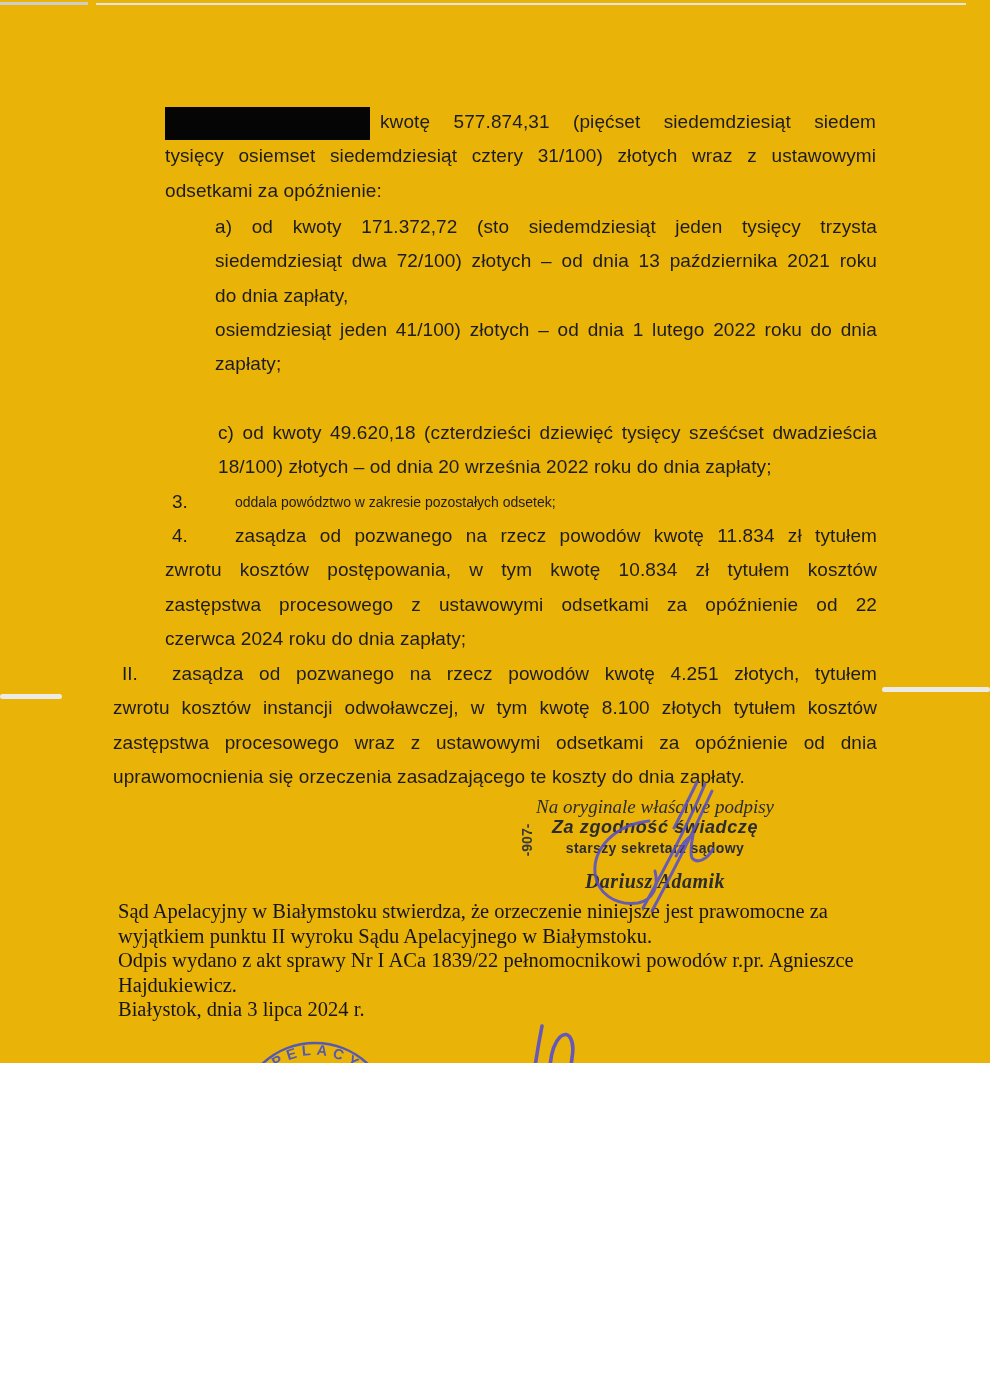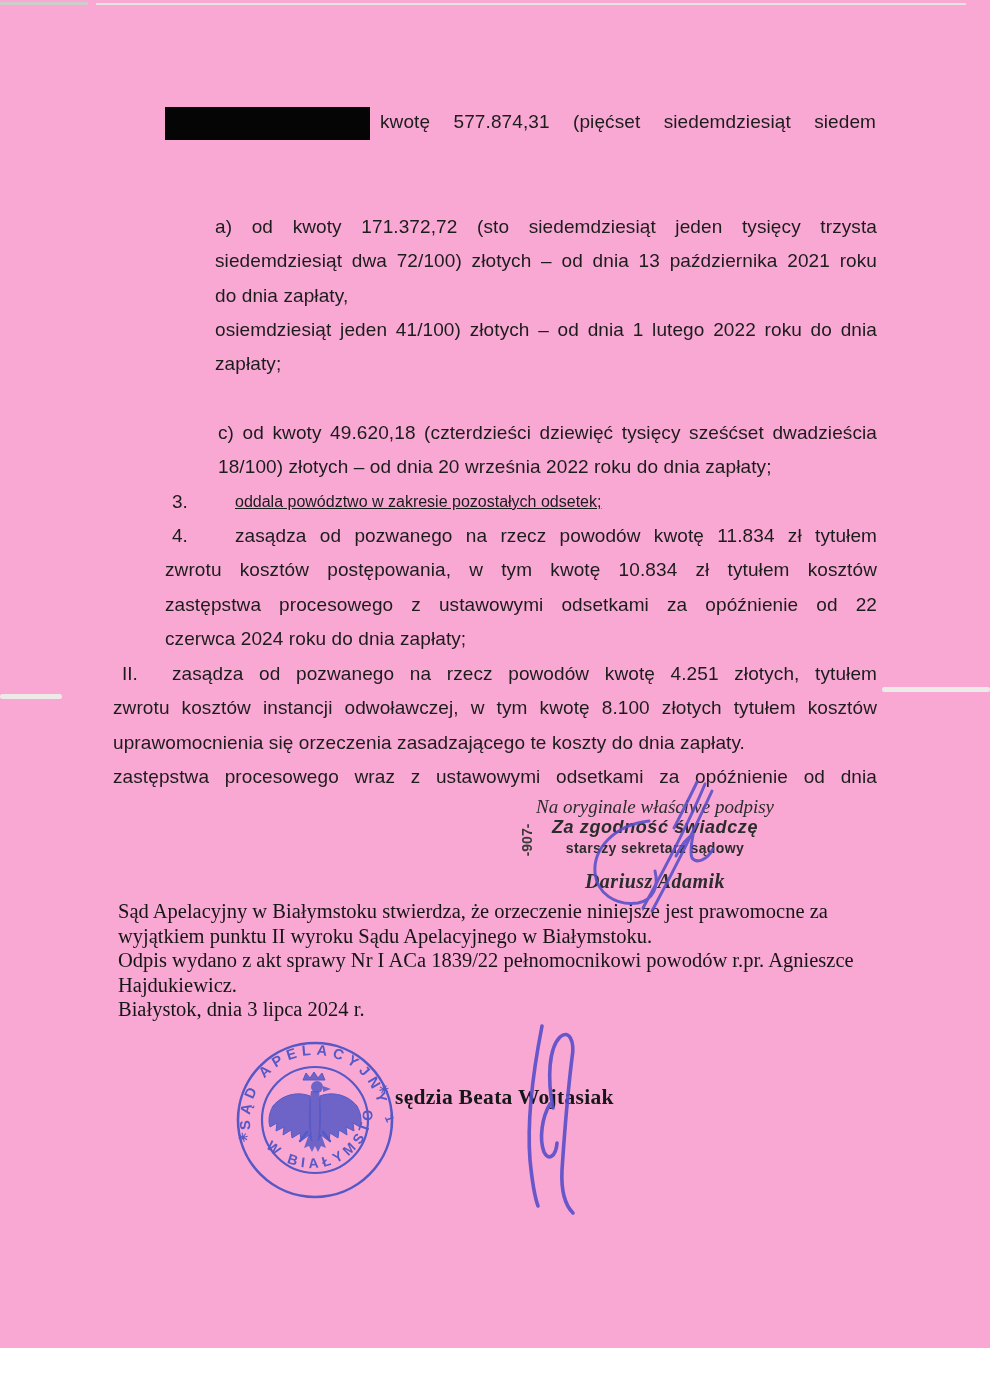--- a/index.html
+++ b/index.html
@@ -1,24 +1,24 @@
 <!DOCTYPE html>
 <html><head>
 <meta charset="utf-8">
 <style>
   html,body{margin:0;padding:0;background:#ffffff;}
-  .page{position:relative;width:990px;height:1348px;background:#f9a8d4;overflow:hidden;
+  .page{position:relative;width:990px;height:1063px;background:#eab308;overflow:hidden;
         font-family:"Liberation Sans",sans-serif;color:#1e1e1e;}
   .artifact{position:absolute;}
   .redaction{position:absolute;left:165px;top:107px;width:205px;height:33px;background:#050505;}
   .para{position:absolute;}
   .line{height:34.4px;line-height:34.4px;font-size:19px;color:#1c1c1c;letter-spacing:0.1px;}
   .jline{text-align:justify;text-align-last:justify;}
   .label{position:absolute;font-size:19px;line-height:34.4px;height:34.4px;color:#1c1c1c;}
-  .single{position:absolute;font-size:16px;line-height:34.4px;height:34.4px;color:#1c1c1c;text-decoration:underline;}
+  .single{position:absolute;font-size:14px;line-height:34.4px;height:34.4px;color:#1c1c1c;}
   
   .cert{position:absolute;left:527px;top:796px;width:256px;text-align:center;color:#2c2c2c;}
   .cert-l1{font-family:"Liberation Serif",serif;font-style:italic;font-size:19px;line-height:21px;}
   .cert-l2{font-family:"Liberation Sans",sans-serif;font-style:italic;font-weight:bold;font-size:18px;line-height:21px;letter-spacing:0.6px;}
   .cert-l3{font-family:"Liberation Sans",sans-serif;font-weight:bold;font-size:14px;line-height:21px;letter-spacing:0.4px;}
   .cert-name{font-family:"Liberation Serif",serif;font-style:italic;font-weight:bold;font-size:20px;margin-top:11px;letter-spacing:0.5px;}
   .side-num{position:absolute;left:505px;top:832px;width:44px;font-family:"Liberation Sans",sans-serif;
             font-weight:bold;font-size:14px;color:#3a3a3a;transform:rotate(-90deg);text-align:center;}
   
   .clause{position:absolute;left:118px;top:899px;width:800px;font-family:"Liberation Serif",serif;
@@ -39,20 +39,22 @@
 
   <div class="artifact scan-top-a"></div>
   <div class="artifact scan-top-b"></div>
   <div class="artifact scan-mid-l"></div>
   <div class="artifact scan-mid-r"></div>
 
   <div class="redaction"></div>
 
   <div class="para" style="left:165px;top:105px;width:711px;">
     <div class="line jline" style="padding-left:215px;">kwotę 577.874,31 (pięćset siedemdziesiąt siedem</div>
+    <div class="line jline">tysięcy osiemset siedemdziesiąt cztery 31/100) złotych wraz z ustawowymi</div>
+    <div class="line">odsetkami za opóźnienie:</div>
   </div>
 
   <div class="para" style="left:215px;top:210px;width:662px;">
     <div class="line jline">a) od kwoty 171.372,72 (sto siedemdziesiąt jeden tysięcy trzysta</div>
     <div class="line jline">siedemdziesiąt dwa 72/100) złotych – od dnia 13 października 2021 roku</div>
     <div class="line">do dnia zapłaty,</div>
   </div>
 
   <div class="para" style="left:215px;top:313px;width:662px;">
     <div class="line jline">osiemdziesiąt jeden 41/100) złotych – od dnia 1 lutego 2022 roku do dnia</div>
@@ -72,22 +74,22 @@
     <div class="line jline" style="padding-left:70px;">zasądza od pozwanego na rzecz powodów kwotę 11.834 zł tytułem</div>
     <div class="line jline">zwrotu kosztów postępowania, w tym kwotę 10.834 zł tytułem kosztów</div>
     <div class="line jline">zastępstwa procesowego z ustawowymi odsetkami za opóźnienie od 22</div>
     <div class="line">czerwca 2024 roku do dnia zapłaty;</div>
   </div>
 
   <div class="label" style="left:122px;top:657px;">II.</div>
   <div class="para" style="left:113px;top:657px;width:764px;">
     <div class="line jline" style="padding-left:59px;">zasądza od pozwanego na rzecz powodów kwotę 4.251 złotych, tytułem</div>
     <div class="line jline">zwrotu kosztów instancji odwoławczej, w tym kwotę 8.100 złotych tytułem kosztów</div>
+    <div class="line jline">zastępstwa procesowego wraz z ustawowymi odsetkami za opóźnienie od dnia</div>
     <div class="line">uprawomocnienia się orzeczenia zasadzającego te koszty do dnia zapłaty.</div>
-    <div class="line jline">zastępstwa procesowego wraz z ustawowymi odsetkami za opóźnienie od dnia</div>
   </div>
 
   <div class="cert">
     <div class="cert-l1">Na oryginale właściwe podpisy</div>
     <div class="cert-l2">Za zgodność świadczę</div>
     <div class="cert-l3">starszy sekretarz sądowy</div>
     <div class="cert-name">Dariusz Adamik</div>
   </div>
   <div class="side-num">-907-</div>
 

